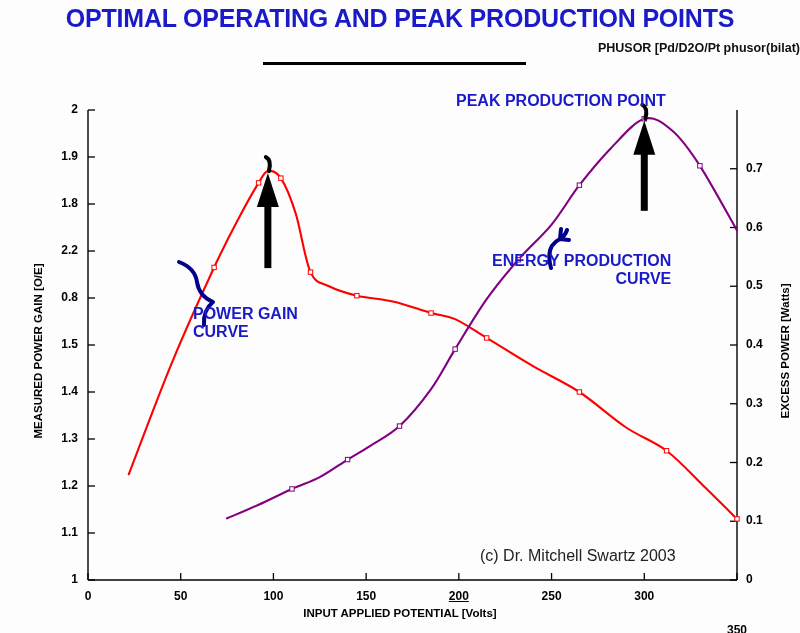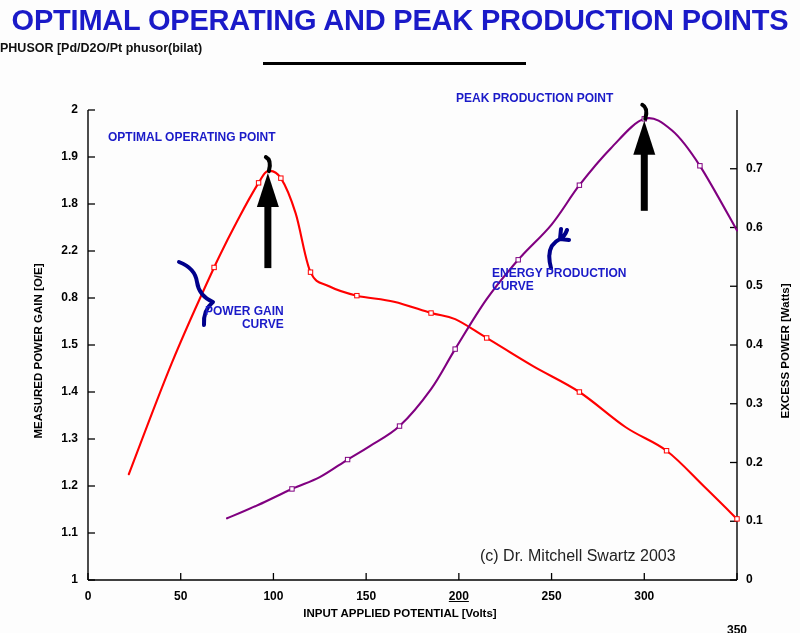--- a/index.html
+++ b/index.html
@@ -9,50 +9,50 @@
     font-family:"Liberation Sans", sans-serif;
     position:relative;
     overflow:hidden;
   }
   #root{position:absolute;inset:0;}
 
   .title{
     position:absolute; left:0; top:4px; width:800px;
     text-align:center;
     color:#1a1ac8;
-    font-size:29px;
+    font-size:25px;
     font-weight:bold;
     letter-spacing:-0.2px;
     white-space:nowrap;
   }
   .subtitle{
     position:absolute; left:0; top:41px; width:800px;
-    text-align:left;
+    text-align:right;
     color:#101010;
     font-size:12.5px;
     font-weight:bold;
   }
   .subtitle-rule{
     position:absolute; left:263px; top:62px;
     width:263px; height:3px; background:#000;
   }
 
   
   .anno{
     position:absolute;
     color:#1a1ac8;
-    font-size:12px;
+    font-size:16px;
     font-weight:bold;
     white-space:nowrap;
     line-height:1.12;
   }
   .anno-oop{ left:108px; top:131px; }
   .anno-ppp{ left:456px; top:92px; }
-  .anno-pgc{ left:193px; top:305px; text-align:right;margin-left:12px; }
-  .anno-epc{ left:492px; top:267px; text-align:left; }
+  .anno-pgc{ left:193px; top:305px; text-align:left; }
+  .anno-epc{ left:492px; top:252px; text-align:right; }
 
   
   .axis-title-x{
     position:absolute; left:0; top:607px; width:800px;
     text-align:center; color:#000;
     font-size:11.5px; font-weight:bold;
   }
   .axis-title-y-left{
     position:absolute; left:-92px; top:345px; width:260px;
     text-align:center; color:#000;
@@ -179,21 +179,20 @@
       <div class="tick-label tick-bottom" style="left: 58px; top: 589px; width: 60px;">0</div>
       <div class="tick-label tick-bottom" style="left: 150.714px; top: 589px; width: 60px;">50</div>
       <div class="tick-label tick-bottom" style="left: 243.429px; top: 589px; width: 60px;">100</div>
       <div class="tick-label tick-bottom" style="left: 336.143px; top: 589px; width: 60px;">150</div>
       <div class="tick-label tick-bottom" style="left: 428.857px; top: 589px; width: 60px; text-decoration: underline;">200</div>
       <div class="tick-label tick-bottom" style="left: 521.571px; top: 589px; width: 60px;">250</div>
       <div class="tick-label tick-bottom" style="left: 614.286px; top: 589px; width: 60px;">300</div>
       <div class="tick-label tick-bottom" style="left: 707px; top: 623px; width: 60px;">350</div>
     </div>
 
-  <div class="anno anno-oop">OPTIMAL OPERATING POINT</div>
   <div class="anno anno-ppp">PEAK PRODUCTION POINT</div>
 
   <div class="anno anno-pgc">
     <div>POWER GAIN</div>
     <div>CURVE</div>
   </div>
 
   <div class="anno anno-epc">
     <div>ENERGY PRODUCTION</div>
     <div>CURVE</div>

